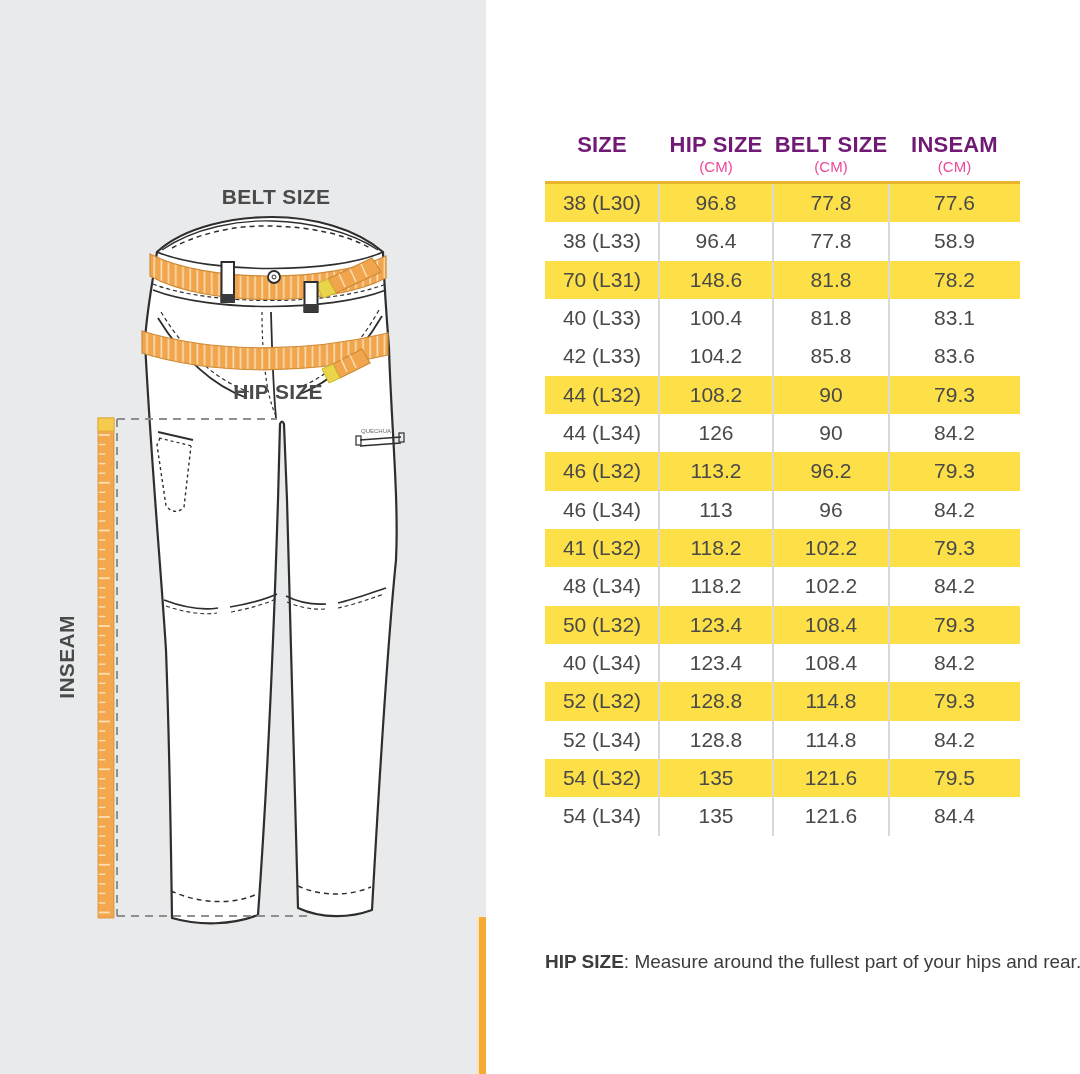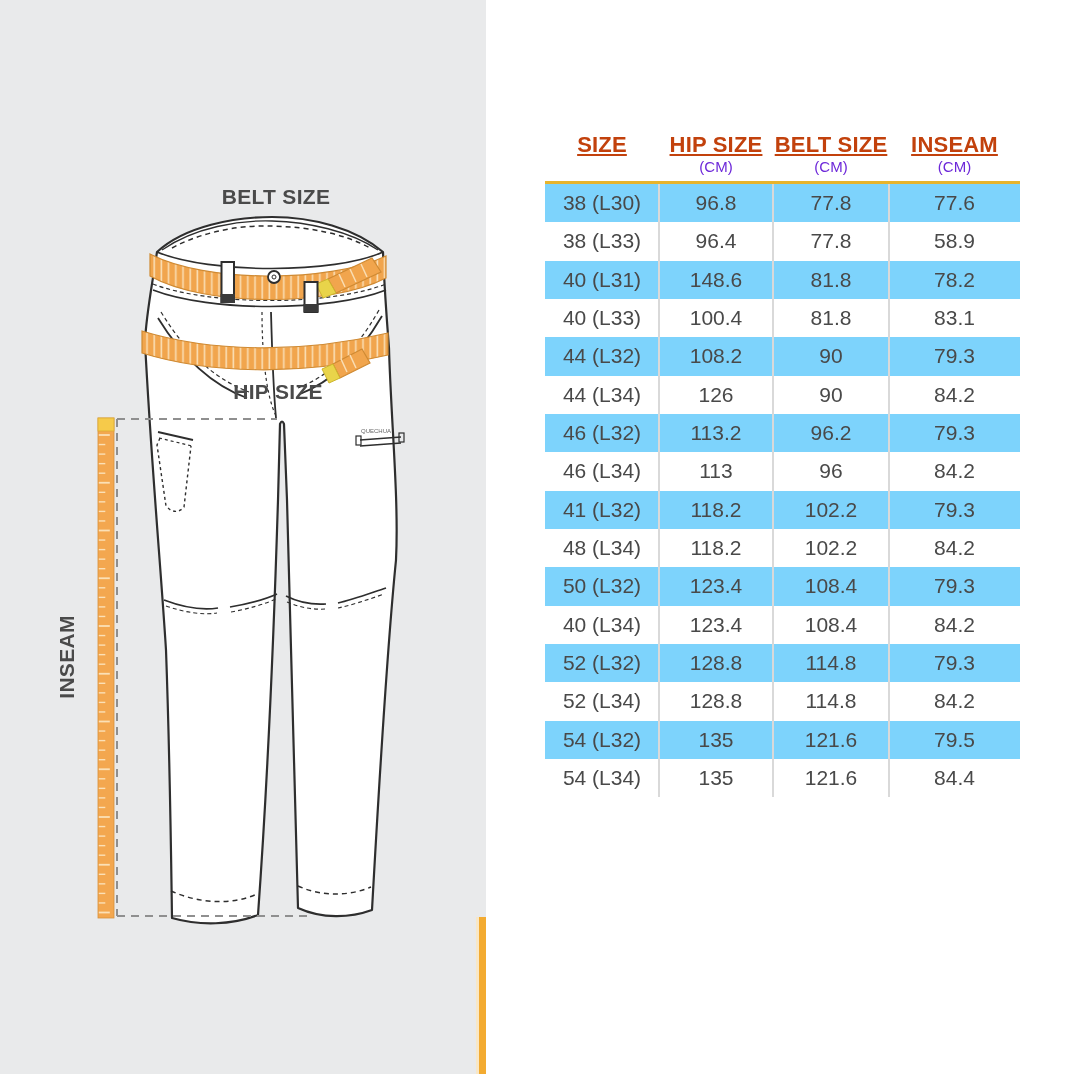--- a/index.html
+++ b/index.html
@@ -12,26 +12,26 @@
   .panel-label{position:absolute;font-weight:bold;font-size:21px;letter-spacing:.3px;color:#4a4a4a;white-space:nowrap;}
   .belt-label{left:196px;top:185px;width:160px;text-align:center;}
   .hip-label{left:198px;top:380px;width:160px;text-align:center;}
   .inseam-label{left:-14px;top:646px;width:160px;height:22px;text-align:center;transform:rotate(-90deg);}
   .corner-bar{position:absolute;left:476px;top:917px;width:7px;height:157px;background:#f3ab31;border-left:3px solid #f8e7c6;}
   svg{display:block;}
   
   .table-wrap{position:absolute;left:545px;top:120px;width:475px;}
   .thead{display:grid;grid-template-columns:114px 114px 116px 131px;padding-top:12px;}
   .th{ text-align:center;}
-  .th .lab{font-size:22px;font-weight:bold;color:#c2410c;line-height:26px;letter-spacing:.2px;text-decoration:underline;}
-  .th .unit{font-size:15px;color:#6d28d9;line-height:18px;min-height:18px;}
+  .th .lab{font-size:22px;font-weight:bold;color:#701a75;line-height:26px;letter-spacing:.2px;}
+  .th .unit{font-size:15px;color:#ec4899;line-height:18px;min-height:18px;}
   .head-rule{height:3px;background:#e8b42c;margin-top:5px;}
   .trows{position:relative;}
   .trow{display:grid;grid-template-columns:114px 114px 116px 131px;height:38.33px;align-items:center;}
-  .trow.odd{background:#7dd3fc;}
+  .trow.odd{background:#fde047;}
   .tcell{text-align:center;font-size:21px;color:#494949;}
   .colsep{position:absolute;top:0;width:2px;background:#d9d9d9;height:100%;}
   
   .notes{position:absolute;left:545px;top:950px;font-size:19px;color:#3c3c3c;line-height:24px;}
   .note-line{margin-bottom:7px;white-space:nowrap;}
   .note-line b{color:#3c3c3c;}
 </style>
 </head>
 <body>
 
@@ -226,31 +226,37 @@
         <div class="tcell">77.8</div>
         <div class="tcell">77.6</div>
       </div>
       <div class="trow">
         <div class="tcell">38 (L33)</div>
         <div class="tcell">96.4</div>
         <div class="tcell">77.8</div>
         <div class="tcell">58.9</div>
       </div>
       <div class="trow odd">
-        <div class="tcell">40 (L31)</div>
+        <div class="tcell">70 (L31)</div>
         <div class="tcell">148.6</div>
         <div class="tcell">81.8</div>
         <div class="tcell">78.2</div>
       </div>
       <div class="trow">
         <div class="tcell">40 (L33)</div>
         <div class="tcell">100.4</div>
         <div class="tcell">81.8</div>
         <div class="tcell">83.1</div>
       </div>
+      <div class="trow">
+        <div class="tcell">42 (L33)</div>
+        <div class="tcell">104.2</div>
+        <div class="tcell">85.8</div>
+        <div class="tcell">83.6</div>
+      </div>
       <div class="trow odd">
         <div class="tcell">44 (L32)</div>
         <div class="tcell">108.2</div>
         <div class="tcell">90</div>
         <div class="tcell">79.3</div>
       </div>
       <div class="trow">
         <div class="tcell">44 (L34)</div>
         <div class="tcell">126</div>
         <div class="tcell">90</div>
@@ -313,13 +319,14 @@
       <div class="trow">
         <div class="tcell">54 (L34)</div>
         <div class="tcell">135</div>
         <div class="tcell">121.6</div>
         <div class="tcell">84.4</div>
       </div>
     </div>
 </div>
 
 <div class="notes">
+  <div class="note-line"><b>HIP SIZE</b><span>: Measure around the fullest part of your hips and rear.</span></div>
 </div>
 
 </body></html>

